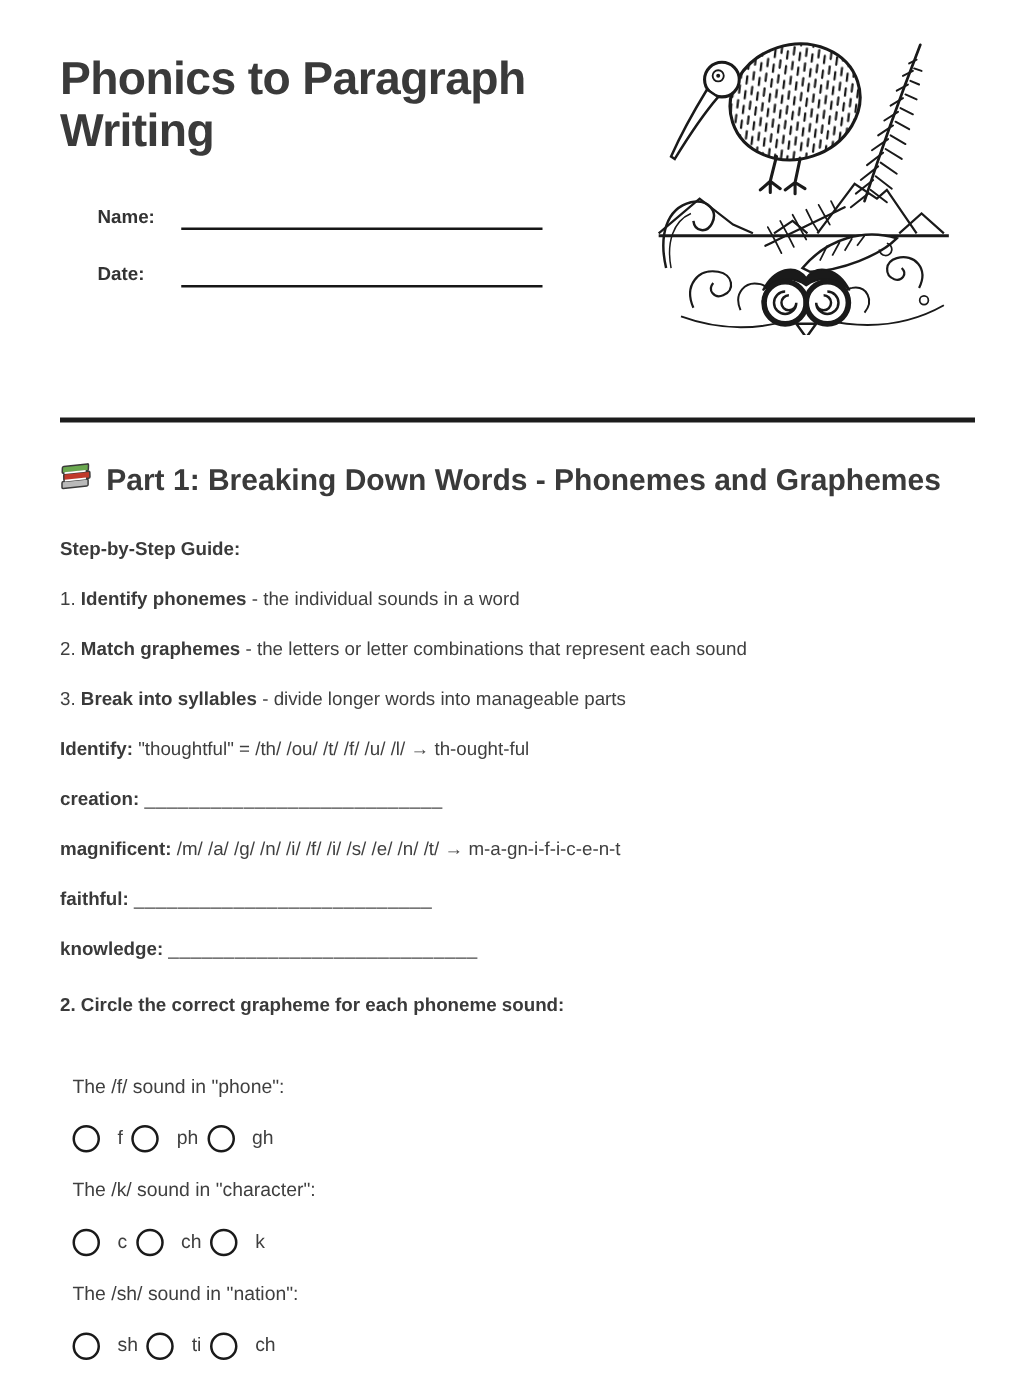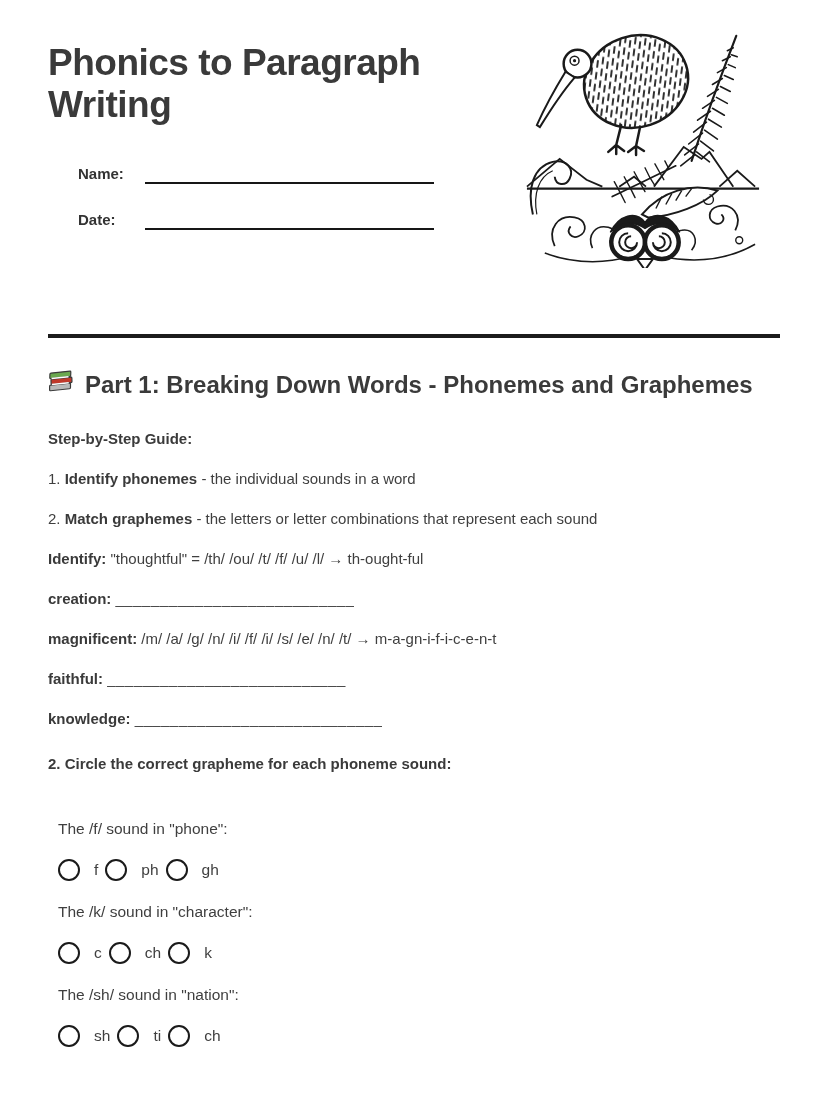--- a/index.html
+++ b/index.html
@@ -158,20 +158,21 @@
         </g>
       </svg>
     </span>
     <span>Part 1: Breaking Down Words - Phonemes and Graphemes</span>
   </h2>
 
   <p class="para guide-label">Step-by-Step Guide:</p>
 
   <p class="para"><span>1.</span> <b>Identify phonemes</b><span> - the individual sounds in a word</span></p>
   <p class="para"><span>2.</span> <b>Match graphemes</b><span> - the letters or letter combinations that represent each sound</span></p>
+  <p class="para"><span>3.</span> <b>Break into syllables</b><span> - divide longer words into manageable parts</span></p>
 
   <p class="para"><b>Identify:</b> <span>"thoughtful" = /th/ /ou/ /t/ /f/ /u/ /l/ → th-ought-ful</span></p>
 
 
   <p class="para"><b>creation:</b> <span class="blank">___________________________</span></p>
 
   <p class="para"><b>magnificent:</b> <span>/m/ /a/ /g/ /n/ /i/ /f/ /i/ /s/ /e/ /n/ /t/ → m-a-gn-i-f-i-c-e-n-t</span></p>
   <p class="para"><b>faithful:</b> <span class="blank">___________________________</span></p>
   <p class="para"><b>knowledge:</b> <span class="blank">____________________________</span></p>
 

